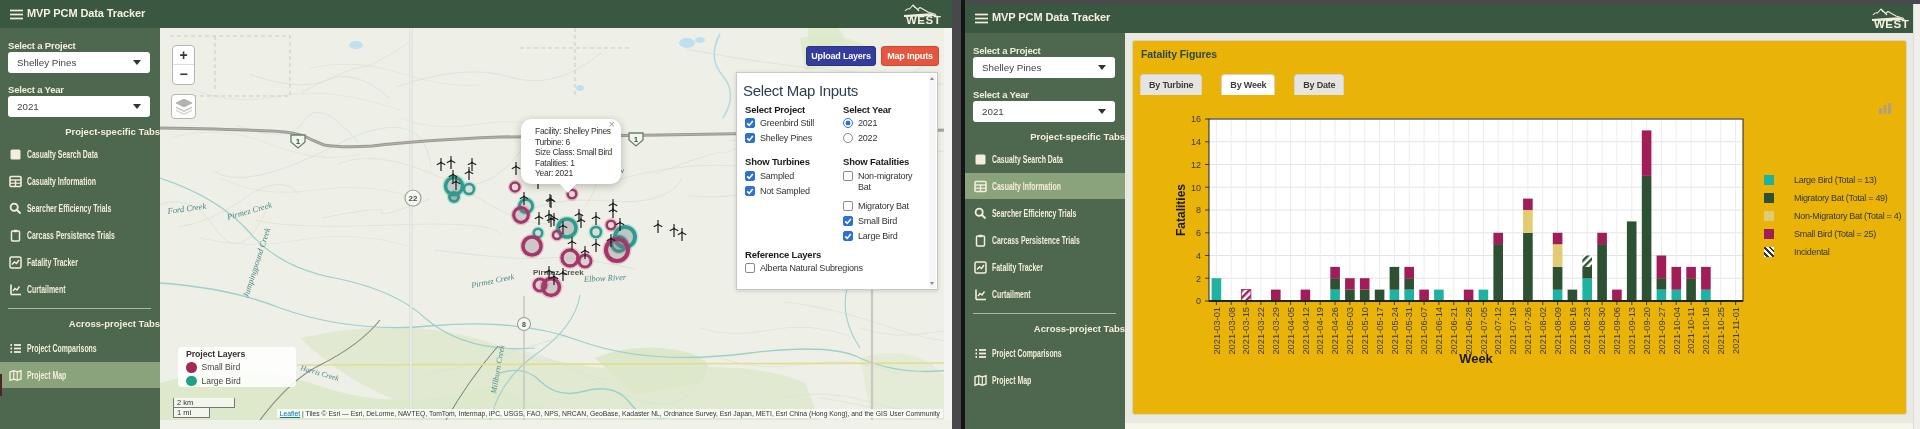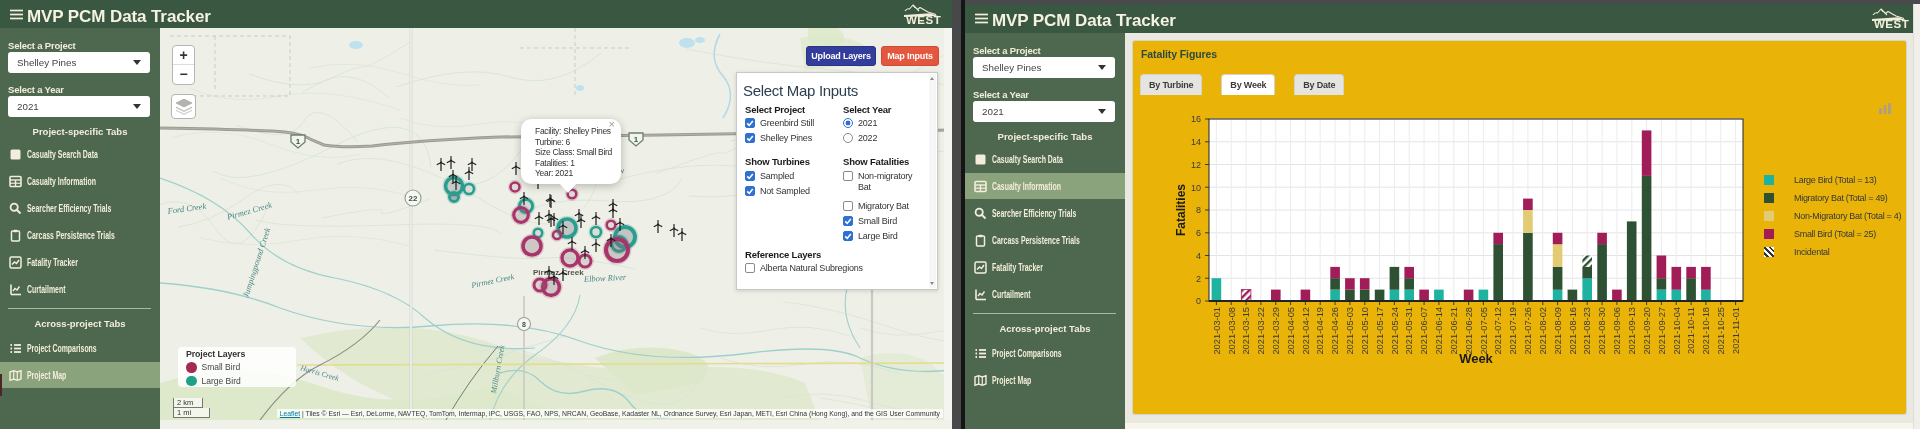--- a/index.html
+++ b/index.html
@@ -1,26 +1,26 @@
 <!DOCTYPE html>
 <html><head><meta charset="utf-8"><title>t</title><style>
 * {margin:0;padding:0;box-sizing:border-box}
 html,body {width:1920px;height:429px;overflow:hidden}
 body {position:relative;font-family:"Liberation Sans",sans-serif;background:#47474a}
 .app {position:absolute;top:0;height:429px;overflow:hidden;background:#eef0e7}
 .hdr {position:absolute;left:0;top:0;right:0;height:28px;background:#3a5741;z-index:5}
 .burger {position:absolute;left:10px;top:9px}
-.htitle {position:absolute;left:27px;top:7px;font-size:17px;font-weight:bold;color:#f6f2e2;letter-spacing:-0.1px}
+.htitle {position:absolute;left:27px;top:7px;font-size:11px;font-weight:bold;color:#f6f2e2;letter-spacing:-0.1px}
 .wlogo {position:absolute;right:9px;top:2px}
 .sb {position:absolute;left:0;top:28px;width:160px;bottom:0;background:#4d684e;z-index:4;color:#f3eedb}
 .lbl {position:absolute;left:8px;font-size:9.5px;font-weight:bold;color:#f3eedb;letter-spacing:-0.2px}
 .sel {position:absolute;left:8px;width:142px;height:21px;background:#fff;border-radius:3px;font-size:9.8px;color:#444}
 .sel span {position:absolute;left:9px;top:5px}
 .sel i {position:absolute;right:9px;top:8px;width:0;height:0;border-left:4.5px solid transparent;border-right:4.5px solid transparent;border-top:5px solid #333}
-.shead {position:absolute;left:0;width:160px;text-align:center;font-size:9.5px;font-weight:bold;color:#f3eedb}
+.shead {position:absolute;left:0;width:160px;text-align:right;font-size:9.5px;font-weight:bold;color:#f3eedb}
 .mi {position:absolute;left:0;width:160px;height:26px;display:flex;align-items:center;gap:5px;padding-left:9px;font-size:11px;font-weight:bold;color:#f3eedb}
 .mi span {display:inline-block;transform:scaleX(0.63);transform-origin:left center;white-space:nowrap}
 .mi.hl {background:#8ba37c}
 .sep {position:absolute;left:8px;width:143px;border-top:1px solid rgba(222,226,198,0.65)}
 .mapwrap {position:absolute;left:160px;top:28px;width:792px;height:392px;overflow:hidden;background:#eef0e7}
 .zctl {position:absolute;left:12px;top:17px;width:23px;height:40px;background:#fff;border:1.5px solid #b5b5b5;border-radius:4px;z-index:3}
 .zb {height:18px;text-align:center;font-size:14px;font-weight:bold;color:#333;line-height:18px}
 .zsep {border-top:1px solid #ddd}
 .lctl {position:absolute;left:11px;top:66px;width:25px;height:25px;background:#fff;border:1.5px solid #b5b5b5;border-radius:4px;z-index:3;display:flex;align-items:center;justify-content:center}
 .btn-upload {position:absolute;left:646px;top:18px;width:70px;height:20px;background:#333d9b;color:#fff;font-family:"Liberation Sans",sans-serif;font-size:9px;font-weight:bold;letter-spacing:-0.2px;border:1px solid #2b3285;border-radius:3px;z-index:3;white-space:nowrap}
@@ -36,21 +36,21 @@
 .ck.on {background:#2f71d0;border-color:#2f71d0}
 .rd {flex:none;width:10px;height:10px;margin-top:0px;background:#fff;border:1px solid #8a8a8a;border-radius:50%}
 .rd.on {border:1px solid #2f71d0;background:radial-gradient(circle,#2f71d0 0 2.4px,#fff 2.6px)}
 .pscroll {position:absolute;right:1px;top:1px;bottom:1px;width:7px;background:#f6f6f6}
 .tup,.tdn {position:absolute;left:1.2px;width:0;height:0;border-left:2.5px solid transparent;border-right:2.5px solid transparent}
 .tup {top:3px;border-bottom:3.5px solid #8a8a8a} .tdn {bottom:3px;border-top:3.5px solid #8a8a8a}
 .mlegend {position:absolute;left:18px;top:319px;width:118px;height:40px;background:rgba(255,255,255,0.85);border-radius:4px;padding:3px 8px;z-index:3}
 .mlegend b {display:block;font-size:8.8px;line-height:9.5px;color:#333;letter-spacing:-0.1px}
 .mlrow {display:flex;align-items:center;gap:5px;font-size:8.5px;line-height:11px;height:11px;color:#444;margin-top:2.5px}
 .dot {width:10.5px;height:10.5px;border-radius:50%;display:inline-block;flex:none}
-.scale2 {position:absolute;left:13px;top:370px;width:30px;height:10px;background:rgba(255,255,255,0.6);border:1.5px solid #777;border-top:none;z-index:3}
+.scale2 {position:absolute;left:13px;top:370px;width:62px;height:10px;background:rgba(255,255,255,0.6);border:1.5px solid #777;border-top:none;z-index:3}
 .scale2 span,.scale1 span {position:absolute;left:3px;top:0px;font-size:7.5px;color:#333}
 .scale1 {position:absolute;left:13px;top:380px;width:37px;height:10px;background:rgba(255,255,255,0.6);border:1.5px solid #777;border-top:none;z-index:3}
 .attrib {position:absolute;right:9px;bottom:2px;background:rgba(255,255,255,0.75);font-size:6.8px;color:#333;padding:1px 3px;z-index:3;white-space:nowrap}
 .attrib a {color:#0078a8;text-decoration:underline}
 .lbot {position:absolute;left:160px;bottom:0;right:0;height:9px;background:#f0f1e8}
 .rcontent {position:absolute;left:160px;top:28px;right:0;bottom:0;background:#eae9e1}
 .shift .hdr {top:4px;height:29px}
 .shift .sb {top:33px}
 .shift .rcontent {top:33px}
 .shift .card {top:8px}

